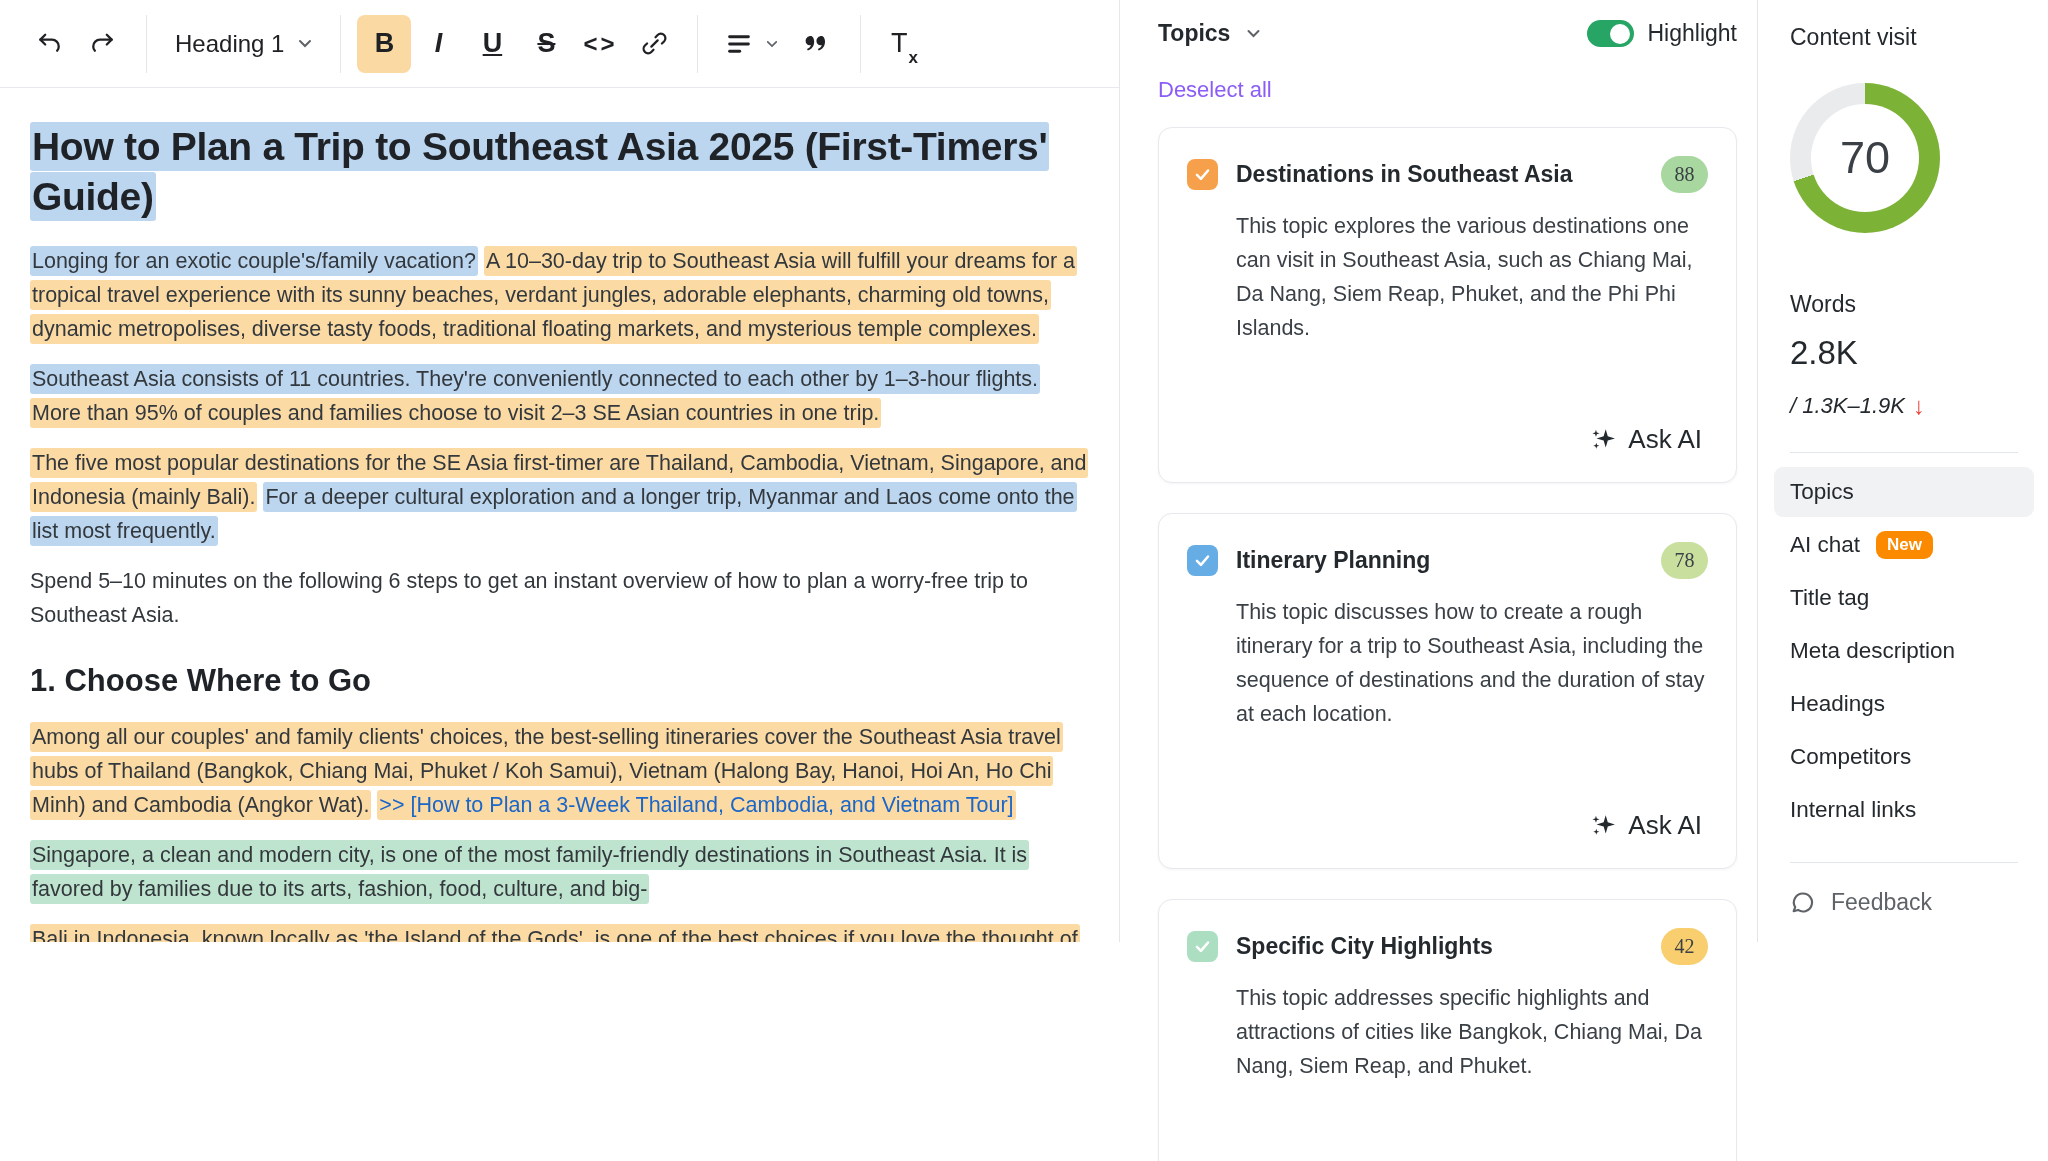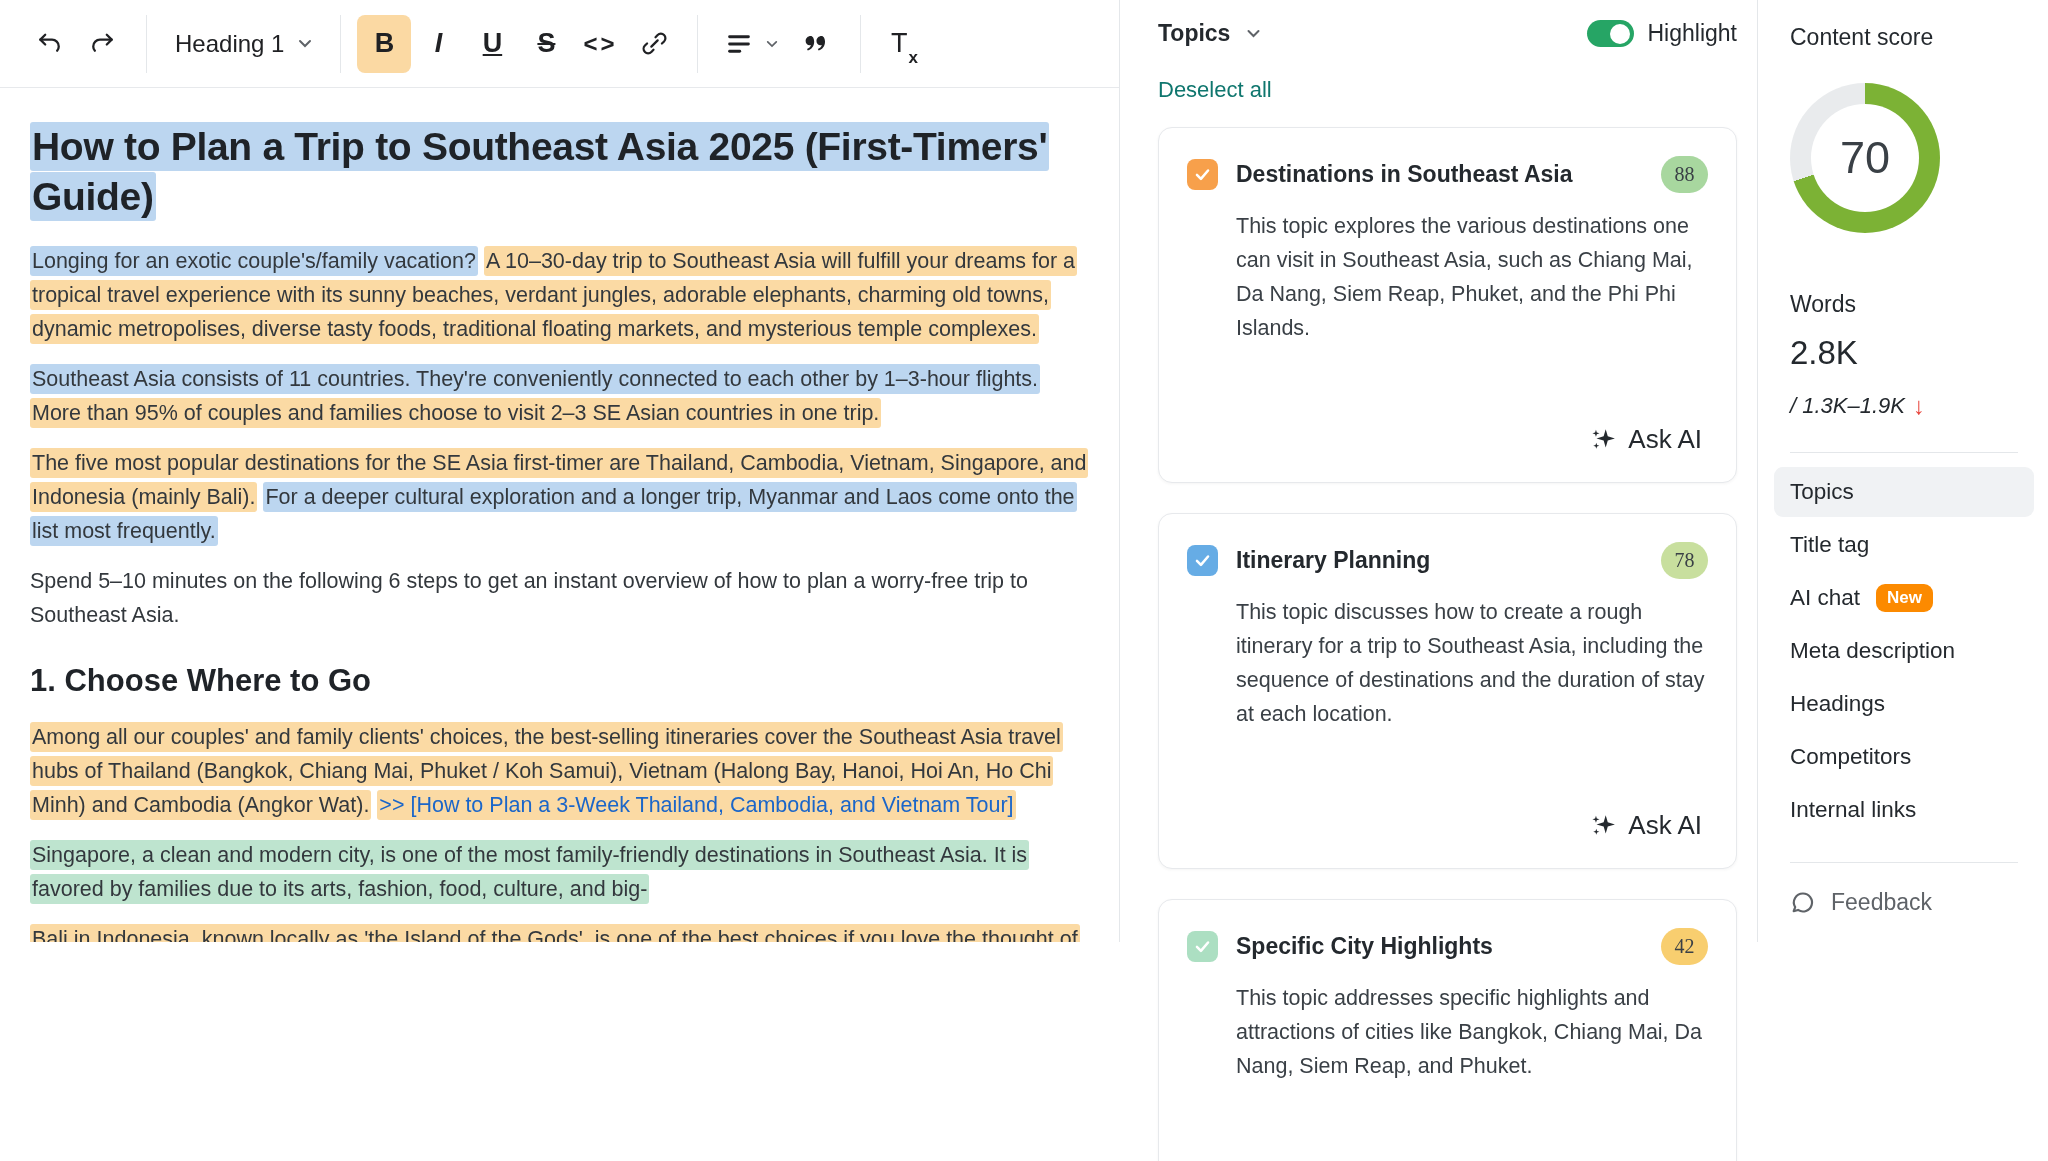--- a/index.html
+++ b/index.html
@@ -40,21 +40,21 @@
 
   
   .topics-col { width:638px; flex:none; border-right:1px solid #E4E7EA; padding:20px 20px 0 38px; }
   .topics-header { display:flex; align-items:center; justify-content:space-between; }
   .topics-dropdown { display:flex; align-items:center; gap:16px; border:none; background:none; font-family:inherit; padding:0; }
   .topics-title { font-size:23px; font-weight:bold; color:#24292E; }
   .toggle-row { display:flex; align-items:center; gap:14px; }
   .toggle { width:47px; height:27px; border-radius:14px; background:var(--toggle-on); position:relative; flex:none; }
   .toggle::after { content:''; position:absolute; top:3.5px; right:4px; width:20px; height:20px; border-radius:50%; background:#fff; }
   .toggle-label { font-size:23px; color:#24292E; }
-  .deselect { display:inline-block; margin-top:30px; font-size:22px; color:#0f766e; text-decoration:none; }
+  .deselect { display:inline-block; margin-top:30px; font-size:22px; color:#8b5cf6; text-decoration:none; }
   .cards { margin-top:24px; display:flex; flex-direction:column; gap:30px; }
   .card { border:1px solid #E7E9EC; border-radius:14px; padding:28px 28px 26px; min-height:356px;
           display:flex; flex-direction:column; box-shadow:0 1px 3px rgba(60,64,67,0.05); background:#fff; }
   .card-head { display:flex; align-items:center; gap:18px; }
   .checkbox { width:31px; height:31px; border-radius:8px; flex:none; display:flex; align-items:center; justify-content:center; }
   .card-title { font-size:23px; font-weight:bold; color:#24292E; flex:1; }
   .badge { min-width:47px; height:37px; padding:0 11px; border-radius:19px; display:flex; align-items:center;
            justify-content:center; font-size:20px; color:#3A4046; flex:none;font-family:Liberation Serif, serif; }
   .card-desc { margin:16px 0 0 49px; font-size:21.5px; line-height:34px; color:#3A4046; }
   .ask-ai { margin-top:auto; padding-top:24px; display:flex; justify-content:flex-end; align-items:center; gap:12px;
@@ -237,45 +237,45 @@
       <span class="card-title">Specific City Highlights</span>
       <span class="badge" style="background: rgb(248, 206, 111);">42</span>
     </div>
     <div class="card-desc">This topic addresses specific highlights and attractions of cities like Bangkok, Chiang Mai, Da Nang, Siem Reap, and Phuket.</div>
 
   </div>
 </div>
   </div>
 
   <div class="score-col">
-    <div class="score-title">Content score</div>
+    <div class="score-title">Content visit</div>
     <div class="donut" id="donut" style="background: conic-gradient(rgb(124, 178, 53) 252deg, rgb(233, 235, 237) 0deg);">
       <span class="donut-num">70</span>
     </div>
     <div class="words-label">Words</div>
     <div class="words-value">2.8K</div>
     <div class="words-target">
       <span>/ 1.3K–1.9K</span>
       <span class="words-arrow">↓</span>
     </div>
     <div class="sb-divider"></div>
     <nav class="nav" id="nav">
   <div class="nav-item selected">
     <span class="nav-label">Topics</span>
 
   </div>
 
   <div class="nav-item">
-    <span class="nav-label">Title tag</span>
-
-  </div>
-
-  <div class="nav-item">
     <span class="nav-label">AI chat</span>
     <span class="new-badge">New</span>
+  </div>
+
+  <div class="nav-item">
+    <span class="nav-label">Title tag</span>
+
   </div>
 
   <div class="nav-item">
     <span class="nav-label">Meta description</span>
 
   </div>
 
   <div class="nav-item">
     <span class="nav-label">Headings</span>
 

